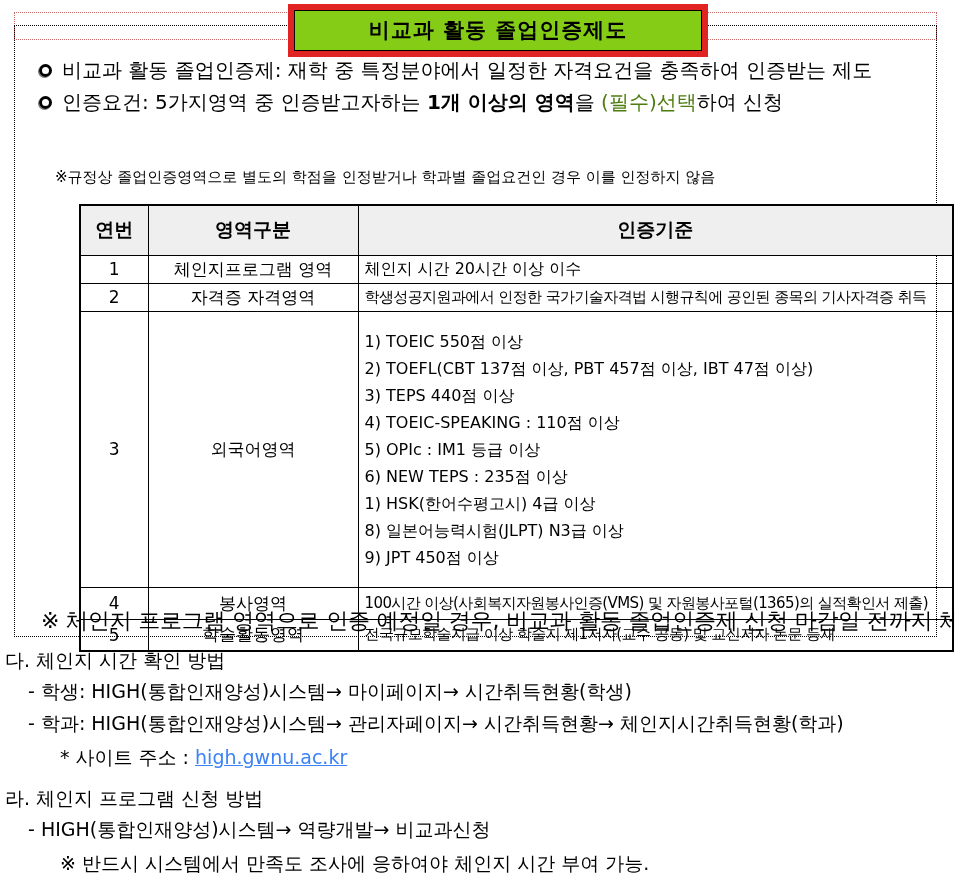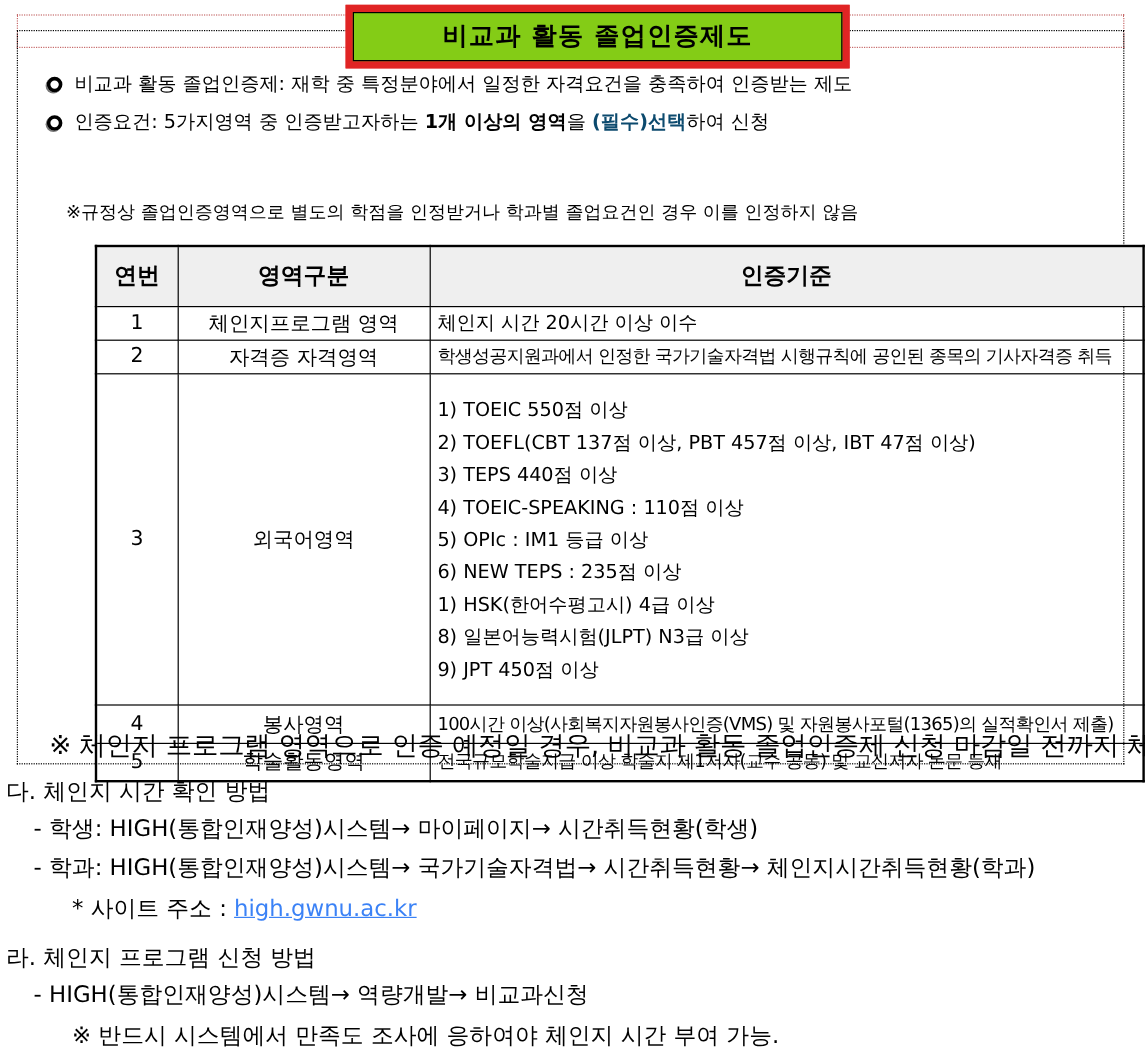--- a/index.html
+++ b/index.html
@@ -30,28 +30,28 @@
     border: 4px solid #e02424; background: #e02424; padding: 2px;
   }
   .title-inner {
     border: 1px solid #000; background: #84cc16;
     text-align: center; font-weight: bold; font-size: 21px;
     padding: 5px 0 6px 0; letter-spacing: 1px;
   }
 
   
   .bullets { position: absolute; left: 22px; top: 28px; width: 890px; }
-  .bullet-line { display: flex; align-items: center; font-size: 16px; line-height: 32px; white-space: nowrap; text-align: center; }
+  .bullet-line { display: flex; align-items: center; font-size: 20px; line-height: 32px; white-space: nowrap; text-align: center; }
   .bullet-icon {
     display: inline-block; width: 13px; height: 13px; border-radius: 50%;
     border: 3px solid #000; margin: 0 10px 0 2px; flex: 0 0 auto;
     box-shadow: -1px 1px 0 #777;
   }
   .bold-black { font-weight: bold; }
-  .red-strong { font-weight: bold; color: #0c4a6e; }
+  .red-strong { font-weight: normal; color: #4d7c0f; }
 
   .subnote {
     position: absolute; left: 40px; top: 142px; font-size: 15px; white-space: nowrap;
   }
 
   
   table.cert {
     position: absolute; left: 26px; top: 178px; width: 875px;
     border-collapse: collapse; table-layout: fixed; margin-left: 38px;
   }
@@ -156,21 +156,21 @@
     <div class="box-note">※ 체인지 프로그램 영역으로 인증 예정일 경우, 비교과 활동 졸업인증제 신청 마감일 전까지 체인지 시간 취득 필요</div>
   </div>
 
   <div class="title-box">
     <div class="title-inner">비교과 활동 졸업인증제도</div>
   </div>
 
   <div class="bottom">
     <div class="b-heading">다. 체인지 시간 확인 방법</div>
     <div class="b-line">- 학생: HIGH(통합인재양성)시스템→ 마이페이지→ 시간취득현황(학생)</div>
-    <div class="b-line">- 학과: HIGH(통합인재양성)시스템→ 국가기술자격법→ 시간취득현황→ 체인지시간취득현황(학과)</div>
+    <div class="b-line">- 학과: HIGH(통합인재양성)시스템→ 관리자페이지→ 시간취득현황→ 체인지시간취득현황(학과)</div>
     <div class="b-line2"><span>* 사이트 주소 : </span><a class="site-link" href="#">high.gwnu.ac.kr</a></div>
     <div class="gap"></div>
     <div class="b-heading">라. 체인지 프로그램 신청 방법</div>
     <div class="b-line">- HIGH(통합인재양성)시스템→ 역량개발→ 비교과신청</div>
     <div class="b-line2">※ 반드시 시스템에서 만족도 조사에 응하여야 체인지 시간 부여 가능.</div>
   </div>
 
 </div>
 
 </body></html>

